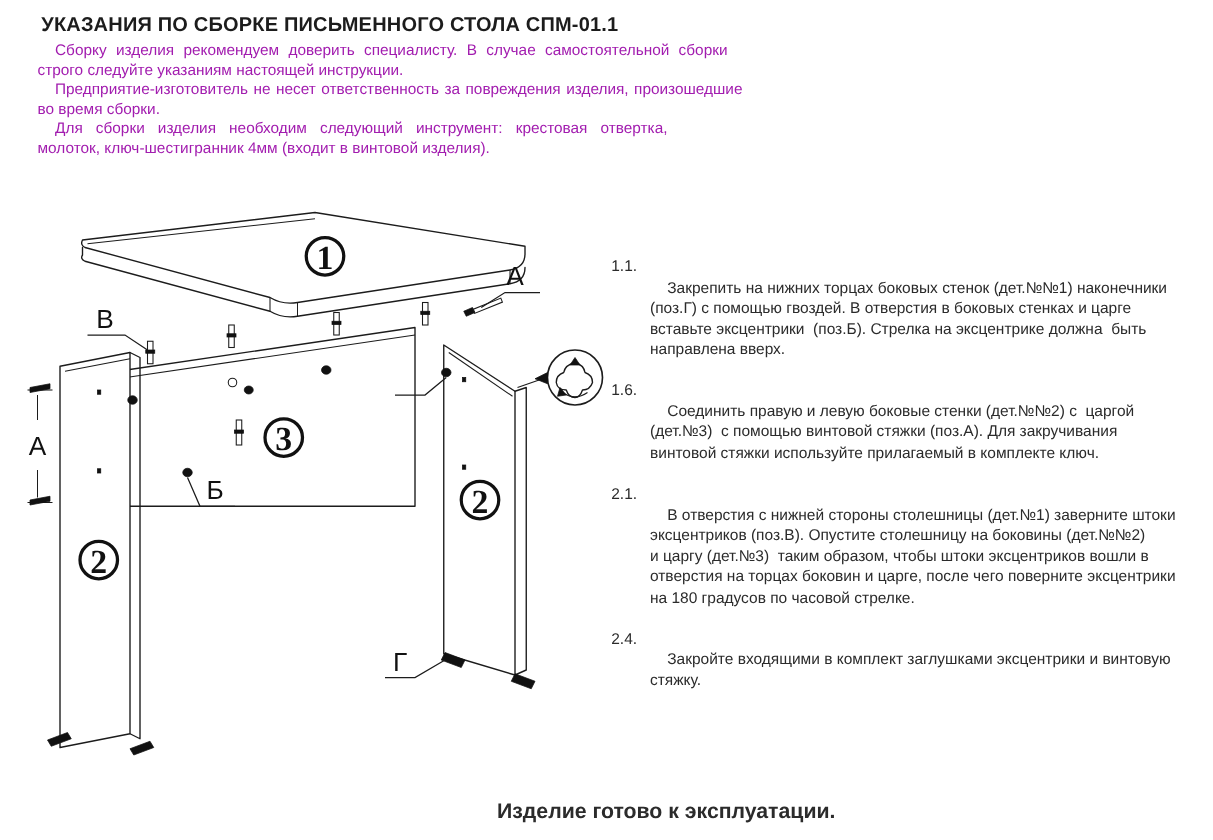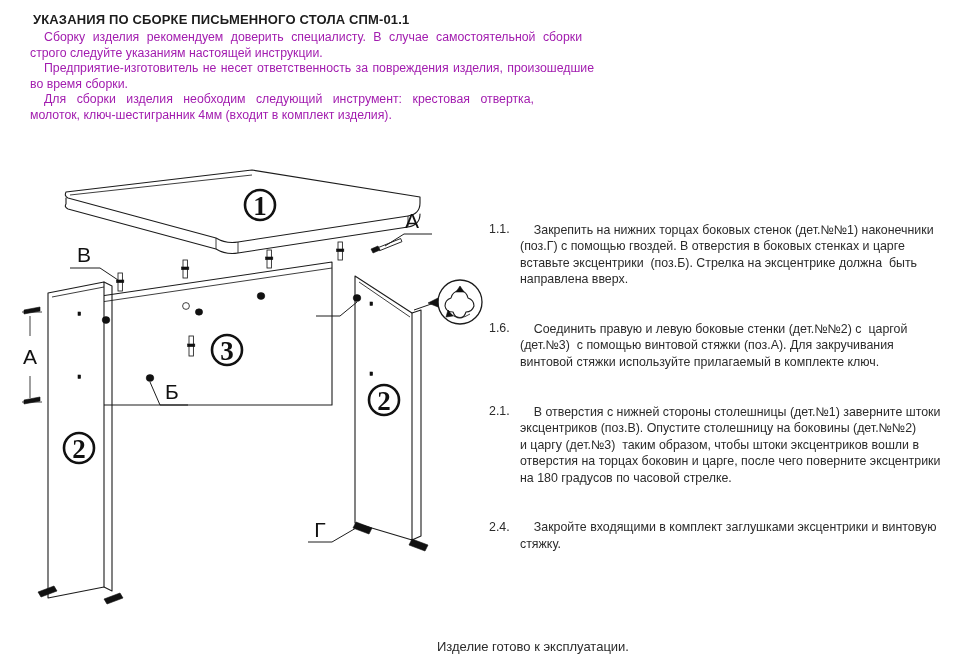--- a/index.html
+++ b/index.html
@@ -17,21 +17,21 @@
     -webkit-font-smoothing: antialiased;
   }
 
   
   #header-block {
     position: absolute;
     left: 0px; top: 12px;
     width: 600px;
   }
   #doc-title {
-    font-size: 13px;
+    font-size: 16px;
     font-weight: bold;
     letter-spacing: 0.15px;
     color: #1c1c1c;
     margin: 0 0 3px 33px;
     white-space: nowrap;
   }
   .intro-para {
     font-size: 12.3px;
     line-height: 15.6px;
     color: #a21caf;
@@ -67,42 +67,42 @@
     margin: 0;
     white-space: pre-wrap;
   }
   .instr-num {
     position: absolute;
     left: 0; top: 0;
     width: 28px;
     font-size: 12.4px;
     line-height: 16.55px;
     color: #2b2b2b;
-    margin-top: 16px;
   }
 
   
   #footer-note {
     position: absolute;
     left: 0; top: 639px;
     width: 970px;
     text-align: center;
-    font-size: 13px;
-    color: #2b2b2b;
+    font-size: 17px;
+    color: #2b2b2b;
+    font-weight: bold;
   }
   #footer-note span { margin-left: 96px; }
 </style>
 </head>
 <body>
 
 <div id="header-block">
   <h1 id="doc-title">УКАЗАНИЯ ПО СБОРКЕ ПИСЬМЕННОГО СТОЛА СПМ-01.1</h1>
   <p class="intro-para p1">Сборку изделия рекомендуем доверить специалисту. В случае самостоятельной сборки строго следуйте указаниям настоящей инструкции.</p>
   <p class="intro-para p2">Предприятие-изготовитель не несет ответственность за повреждения изделия, произошедшие во время сборки.</p>
-  <p class="intro-para p3">Для сборки изделия необходим следующий инструмент: крестовая отвертка, молоток, ключ-шестигранник 4мм (входит в комплект изделия).</p>
+  <p class="intro-para p3">Для сборки изделия необходим следующий инструмент: крестовая отвертка, молоток, ключ-шестигранник 4мм (входит в винтовой изделия).</p>
 </div>
 
 <div id="diagram">
 <svg width="500" height="470" viewBox="0 0 500 470" xmlns="http://www.w3.org/2000/svg">
   <defs>
     <style>
       .ln  { fill:none; stroke:#1c1c1c; stroke-width:1.1; stroke-linejoin:round; stroke-linecap:round; }
       .lnT { fill:none; stroke:#1c1c1c; stroke-width:0.85; }
       .pnl { fill:#ffffff; stroke:#1c1c1c; stroke-width:1.1; stroke-linejoin:round; }
       .lead{ fill:none; stroke:#1c1c1c; stroke-width:1.0; }

